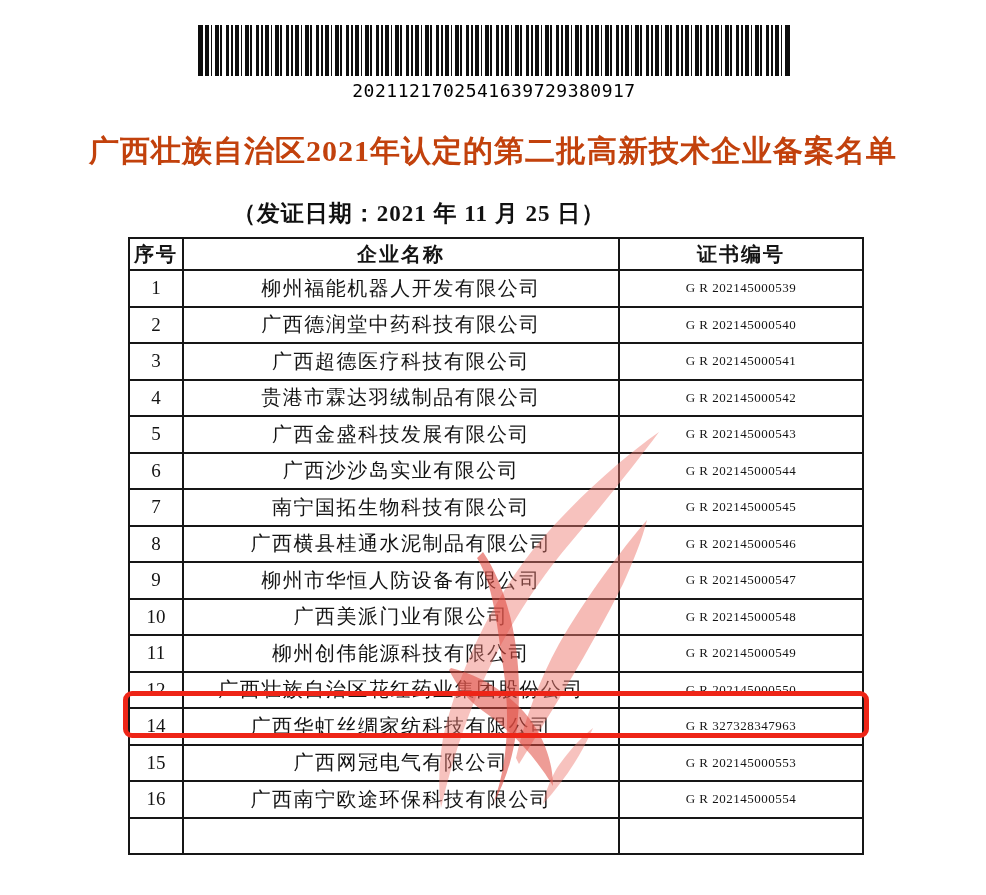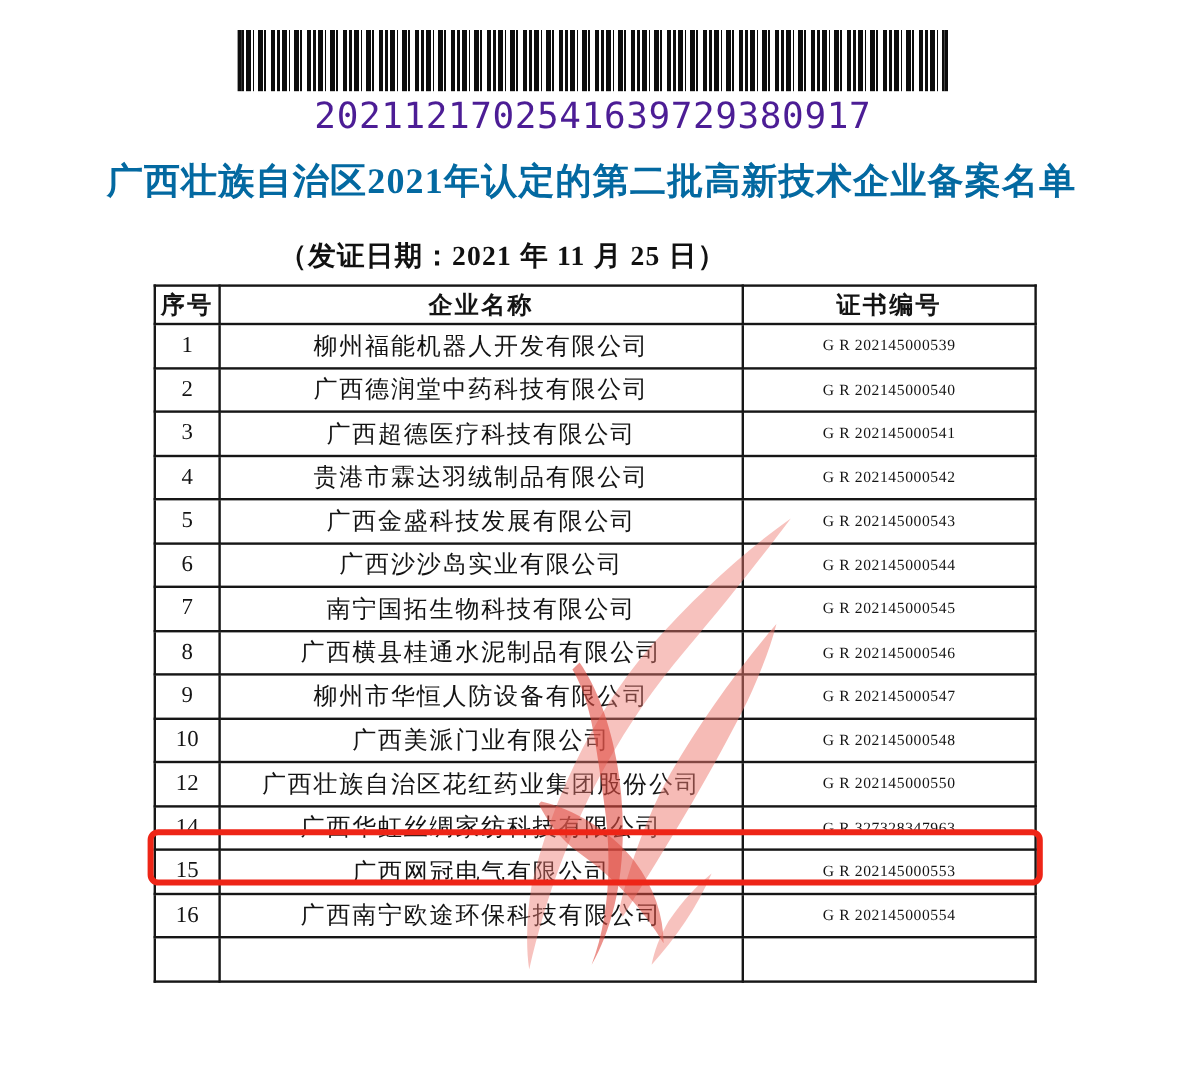--- a/index.html
+++ b/index.html
@@ -31,35 +31,35 @@
       #0d0d0d 10px 11px, #ffffff 11px 14px,
       #0d0d0d 14px 18px, #ffffff 18px 19px,
       #0d0d0d 19px 21px, #ffffff 21px 25px,
       #0d0d0d 25px 28px, #ffffff 28px 30px);
     border-left: 3px solid #0d0d0d;
     border-right: 3px solid #0d0d0d;
   }
   .barcode-number {
     margin-top: 4px;
     font-family: "DejaVu Sans Mono", monospace;
-    font-size: 30px;
+    font-size: 18px;
     letter-spacing: 0.5px;
-    color: #4c1d95;
+    color: #000000;
   }
 
   
   .doc-title {
     position: absolute;
     left: 0;
     top: 131px;
     width: 986px;
     text-align: center;
     font-size: 30px;
     font-weight: bold;
-    color: #0369a1;
+    color: #c2410c;
     letter-spacing: 1px;
   }
   .doc-dateline {
     position: absolute;
     left: 0;
     top: 198px;
     width: 838px;
     text-align: center;
     font-size: 23px;
     font-weight: bold;
@@ -195,20 +195,25 @@
         <td class="cell-no">9</td>
         <td class="cell-name">柳州市华恒人防设备有限公司</td>
         <td class="cell-cert">G R 202145000547</td>
       </tr>
       <tr>
         <td class="cell-no">10</td>
         <td class="cell-name">广西美派门业有限公司</td>
         <td class="cell-cert">G R 202145000548</td>
       </tr>
       <tr>
+        <td class="cell-no">11</td>
+        <td class="cell-name">柳州创伟能源科技有限公司</td>
+        <td class="cell-cert">G R 202145000549</td>
+      </tr>
+      <tr>
         <td class="cell-no">12</td>
         <td class="cell-name">广西壮族自治区花红药业集团股份公司</td>
         <td class="cell-cert">G R 202145000550</td>
       </tr>
       <tr>
         <td class="cell-no">14</td>
         <td class="cell-name">广西华虹丝绸家纺科技有限公司</td>
         <td class="cell-cert">G R 327328347963</td>
       </tr>
       <tr>

